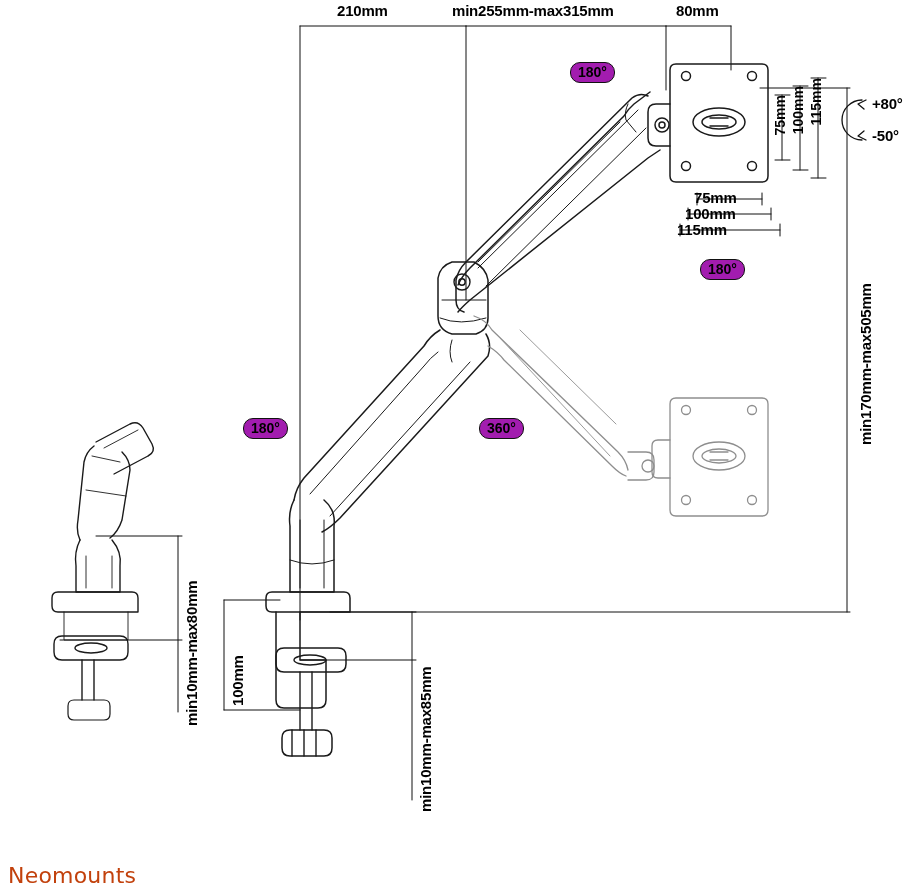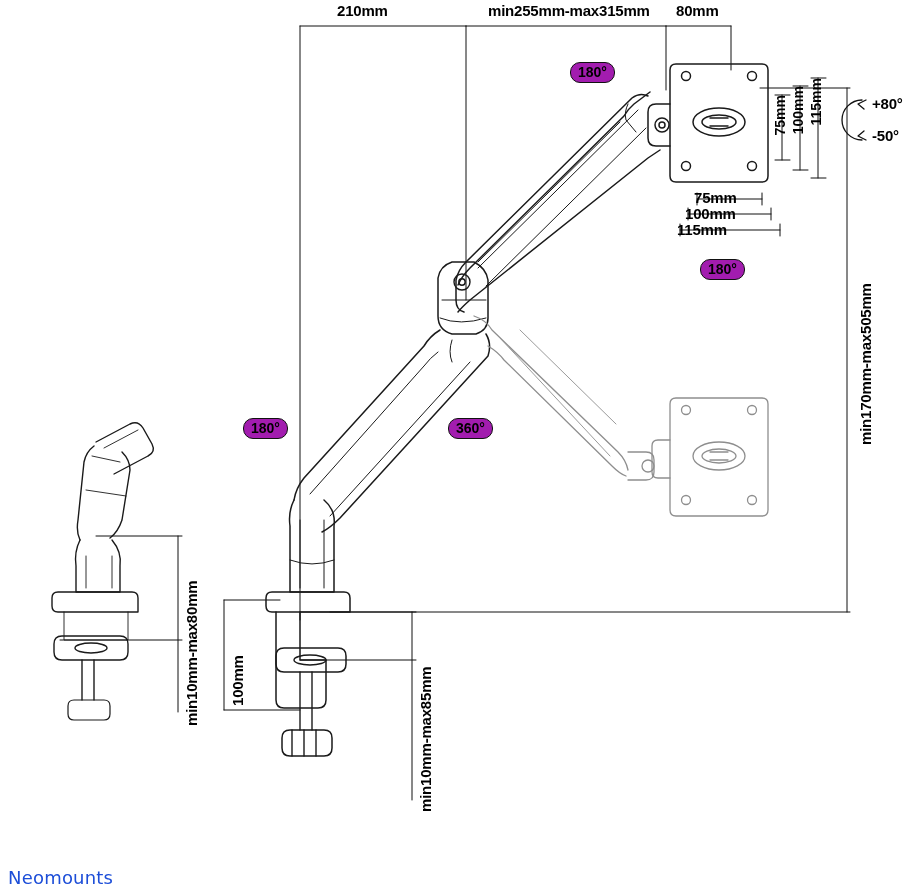--- a/index.html
+++ b/index.html
@@ -49,22 +49,22 @@
     font-size: 14px;
     font-weight: bold;
     padding: 1px 7px 2px 7px;
     line-height: 1.15;
     white-space: nowrap;
   }
   .brand {
     position: absolute;
     left: 8px;
     bottom: 8px;
-    font-size: 18px;
-    color: #1d4ed8;
+    font-size: 22px;
+    color: #c2410c;
     font-family: "DejaVu Sans", sans-serif;
     letter-spacing: 0.2px;
   }
   .vstack {
     position: absolute;
     display: flex;
     flex-direction: row;
     align-items: flex-start;
     gap: 1px;
   }
@@ -229,41 +229,41 @@
       <g stroke="#111" stroke-width="1.3">
         <path d="M862 100 A 18 18 0 0 0 862 140"></path>
         <path d="M866 100 L858 104 L864 109"></path>
         <path d="M866 140 L858 136 L864 131"></path>
       </g>
 
     </g>
   </svg>
 
   <div class="lbl" style="left:337px; top:3px;">210mm</div>
-  <div class="lbl" style="left:452px; top:3px;margin-left:36px;">min255mm-max315mm</div>
+  <div class="lbl" style="left:452px; top:3px;">min255mm-max315mm</div>
   <div class="lbl" style="left:676px; top:3px;">80mm</div>
 
   <div class="vstack" style="left:772px; top:95px;">
     <span>75mm</span>
   </div>
   <div class="vstack" style="left:790px; top:86px;">
     <span>100mm</span>
   </div>
   <div class="vstack" style="left:808px; top:78px;">
     <span>115mm</span>
   </div>
 
   <div class="lbl" style="left:694px; top:190px;">75mm</div>
   <div class="lbl" style="left:685px; top:206px;">100mm</div>
   <div class="lbl" style="left:677px; top:222px;">115mm</div>
 
   <div class="pill" style="left:570px; top:62px;">180°</div>
   <div class="pill" style="left:700px; top:259px;">180°</div>
   <div class="pill" style="left:243px; top:418px;">180°</div>
-  <div class="pill" style="left:448px; top:418px;">360°</div>
+  <div class="pill" style="left:479px; top:418px;">360°</div>
 
   <div class="lbl" style="left:872px; top:96px;">+80°</div>
   <div class="lbl" style="left:872px; top:128px;">-50°</div>
 
   <div class="lbl vert" style="left:858px; top:445px;">min170mm-max505mm</div>
 
   <div class="lbl vert" style="left:184px; top:726px;">min10mm-max80mm</div>
 
   <div class="lbl vert" style="left:230px; top:706px;">100mm</div>
 

